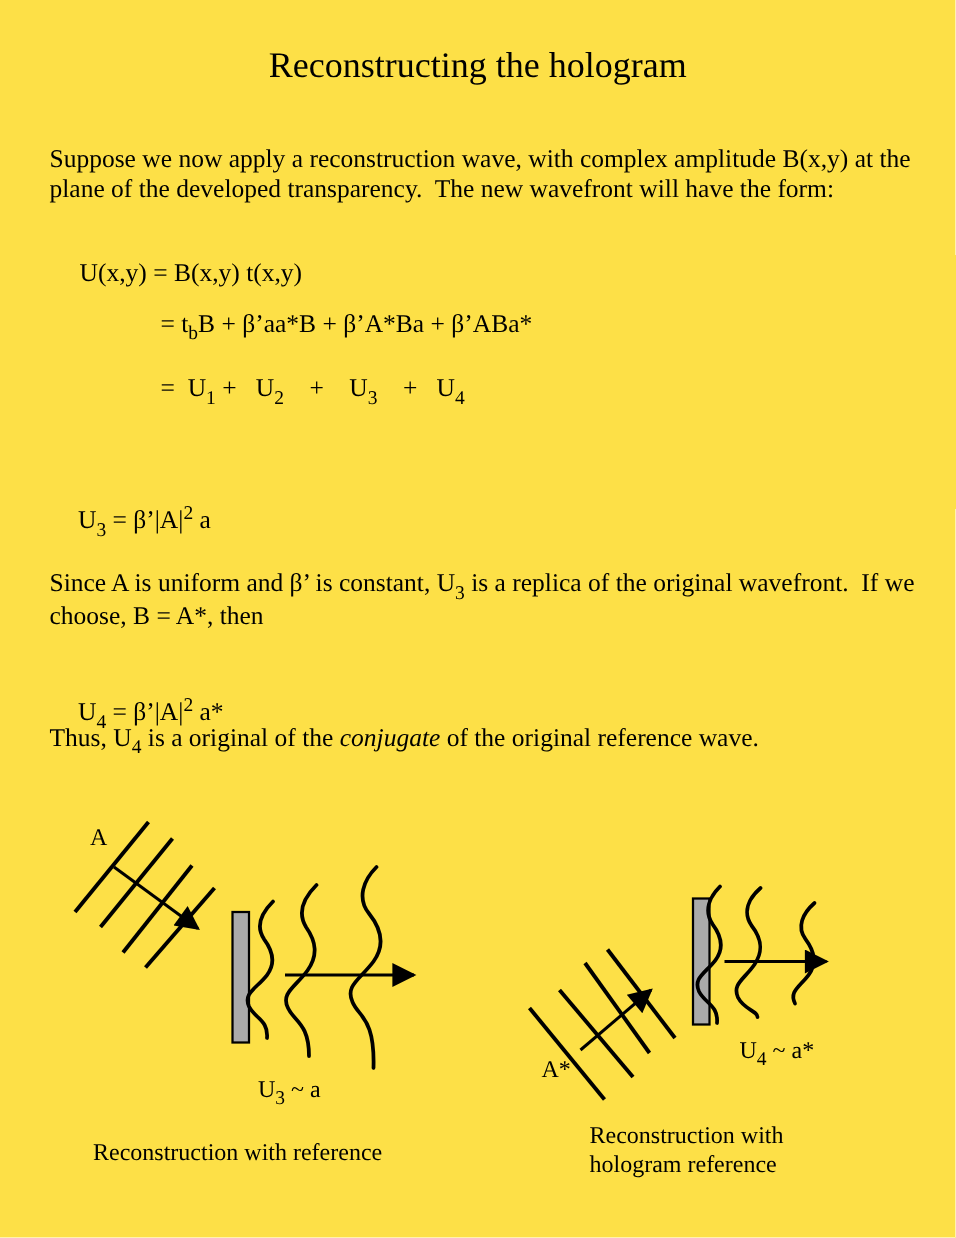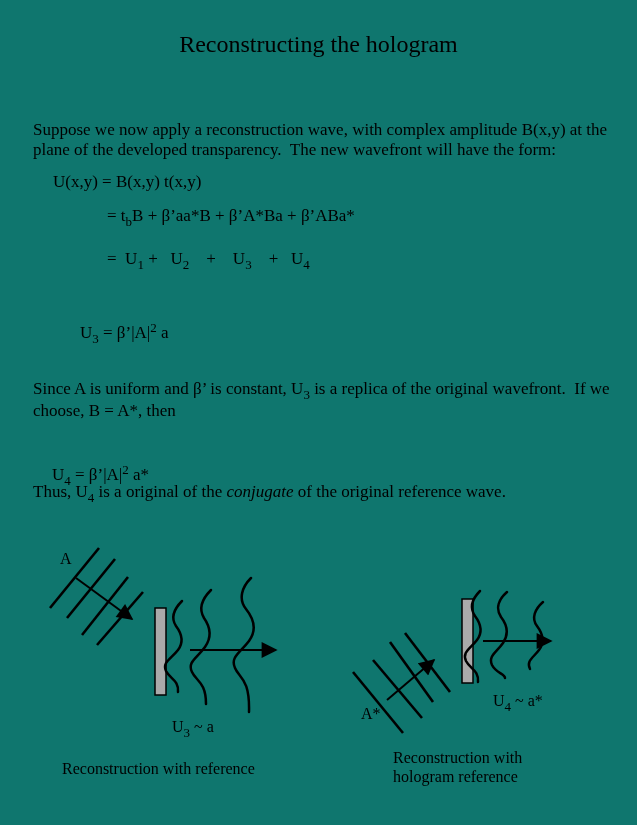--- a/index.html
+++ b/index.html
@@ -1,16 +1,16 @@
 <!DOCTYPE html>
 <html><head>
 <meta charset="utf-8">
 <style>
   html,body{margin:0;padding:0;background:#fff;}
-  .page{position:relative;width:637px;height:825px;background:#0f766e;
+  .page{position:relative;width:637px;height:825px;background:#fde047;
         font-family:"Liberation Serif","DejaVu Serif",serif;color:#000;overflow:hidden;}
   .abs{position:absolute;}
   .title{top:31px;left:0;width:637px;text-align:center;font-size:24px;white-space:pre;}
   .para{font-size:17px;line-height:20px;white-space:pre-wrap;}
   .para-wide{width:578px;}
   .p3{line-height:22px;}
   .eq{font-size:17px;line-height:20px;white-space:pre;}
   sub{font-size:13px;vertical-align:-5px;line-height:0;}
   sup{font-size:13px;vertical-align:6px;line-height:0;}
   .ital{font-style:italic;}
@@ -18,30 +18,30 @@
   .caption{font-size:16px;line-height:19px;white-space:pre-line;}
   svg{display:block;}
 </style>
 </head>
 <body>
 
 <div class="page">
 
   <div class="abs title">Reconstructing the hologram</div>
 
-  <div class="abs para para-wide" style="left:33px;top:96px;margin-top:24px;">Suppose we now apply a reconstruction wave, with complex amplitude B(x,y) at the plane of the developed transparency.  The new wavefront will have the form:</div>
+  <div class="abs para para-wide" style="left:33px;top:96px;">Suppose we now apply a reconstruction wave, with complex amplitude B(x,y) at the plane of the developed transparency.  The new wavefront will have the form:</div>
 
   <div class="abs eq" style="left:107px;top:206px;"><span>= t</span><sub>b</sub><span>B + β’aa*B + β’A*Ba + β’ABa*</span></div>
 
   <div class="abs eq" style="left:53px;top:172px;">U(x,y) = B(x,y) t(x,y)</div>
 
   <div class="abs eq" style="left:107px;top:249px;"><span>=  U</span><sub>1</sub><span> +   U</span><sub>2</sub><span>    +    U</span><sub>3</sub><span>    +   U</span><sub>4</sub></div>
 
 
-  <div class="abs eq" style="left:52px;top:323px;margin-left:28px;"><span>U</span><sub>3</sub><span> = β’|A|</span><sup>2</sup><span> a</span></div>
+  <div class="abs eq" style="left:52px;top:337px;"><span>U</span><sub>3</sub><span> = β’|A|</span><sup>2</sup><span> a</span></div>
 
   <div class="abs para para-wide p3" style="left:33px;top:378px;"><span>Since A is uniform and β’ is constant, U</span><sub>3</sub><span> is a replica of the original wavefront.  If we choose, B = A*, then</span></div>
 
   <div class="abs eq" style="left:52px;top:445px;margin-top:20px;"><span>U</span><sub>4</sub><span> = β’|A|</span><sup>2</sup><span> a*</span></div>
 
   <div class="abs para" style="left:33px;top:482px;"><span>Thus, U</span><sub>4</sub><span> is a original of the </span><span class="ital">conjugate</span><span> of the original reference wave.</span></div>
 
   <svg class="abs" style="left:40px;top:544px;" width="250" height="212" viewBox="0 0 250 212">
     <defs>
       <marker id="ah-l" viewBox="0 0 10 10" refX="9" refY="5" markerWidth="9" markerHeight="8" orient="auto">

